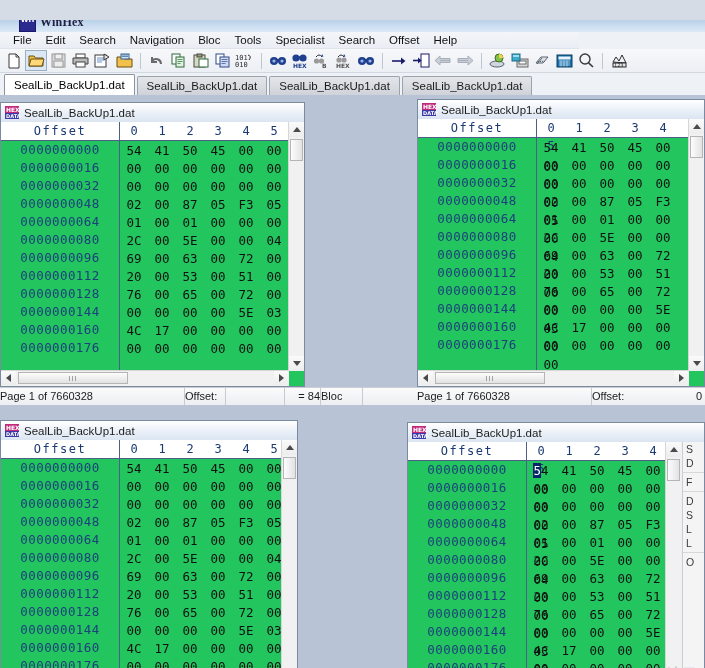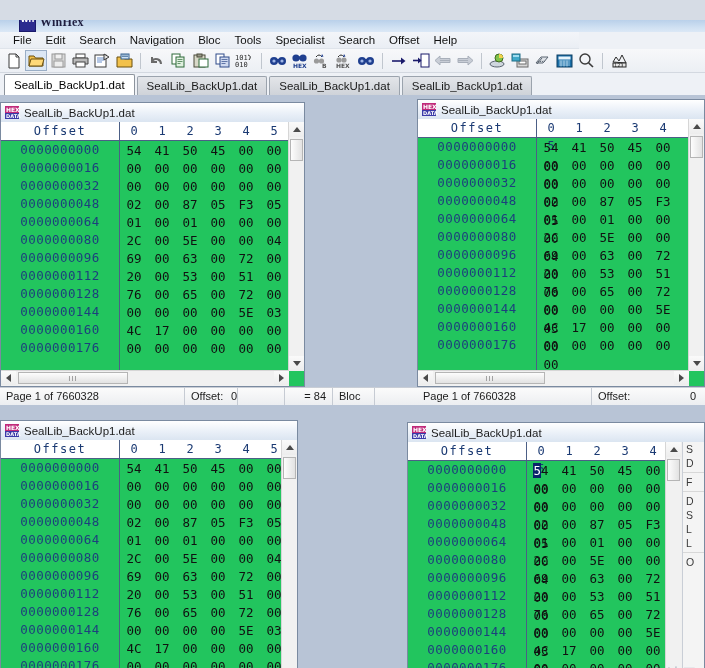--- a/index.html
+++ b/index.html
@@ -239,21 +239,21 @@
     position: absolute; height: 18px;
     background: linear-gradient(to bottom,#fbfbfb,#eceef1);
     border-top: 1px solid #c9ced6;
     display: flex; align-items: center;
     box-sizing: border-box;
   }
   .sb-cell {
     height: 17px; line-height: 17px;
     font-size: 11px; color: #1b1b1b;
     border-right: 1px solid #c6cbd3;
-    padding: 0 6px; box-sizing: border-box;
+    padding: 0 0; box-sizing: border-box;
     white-space: nowrap; overflow: hidden;
     font-family: "Liberation Sans", sans-serif;
   }
   .sb-cell.r { text-align: right; }
 
   
   .dipanel {
     position: absolute;
     background: #f4f4f4;
     border-left: 1px solid #c9ced6;

